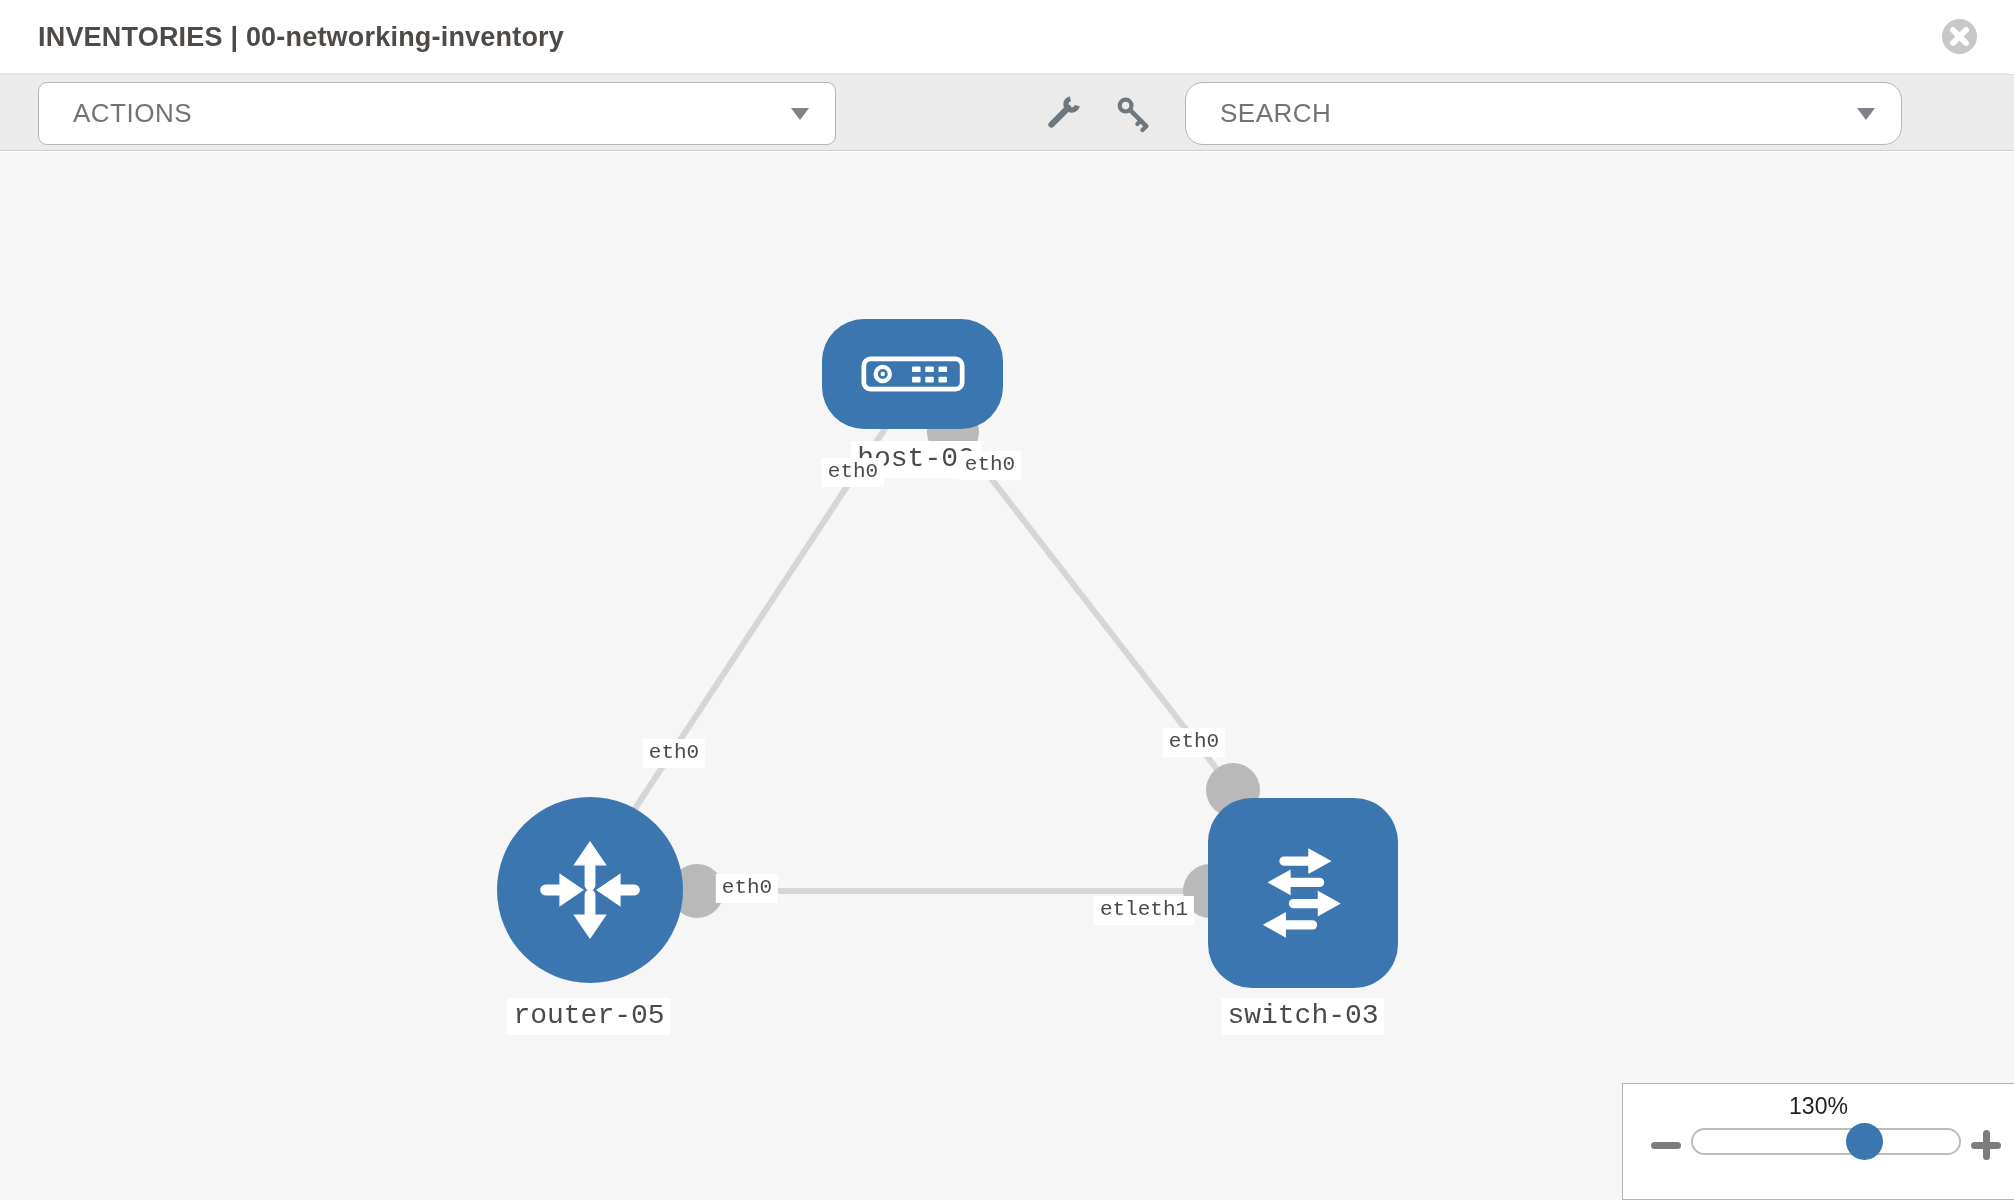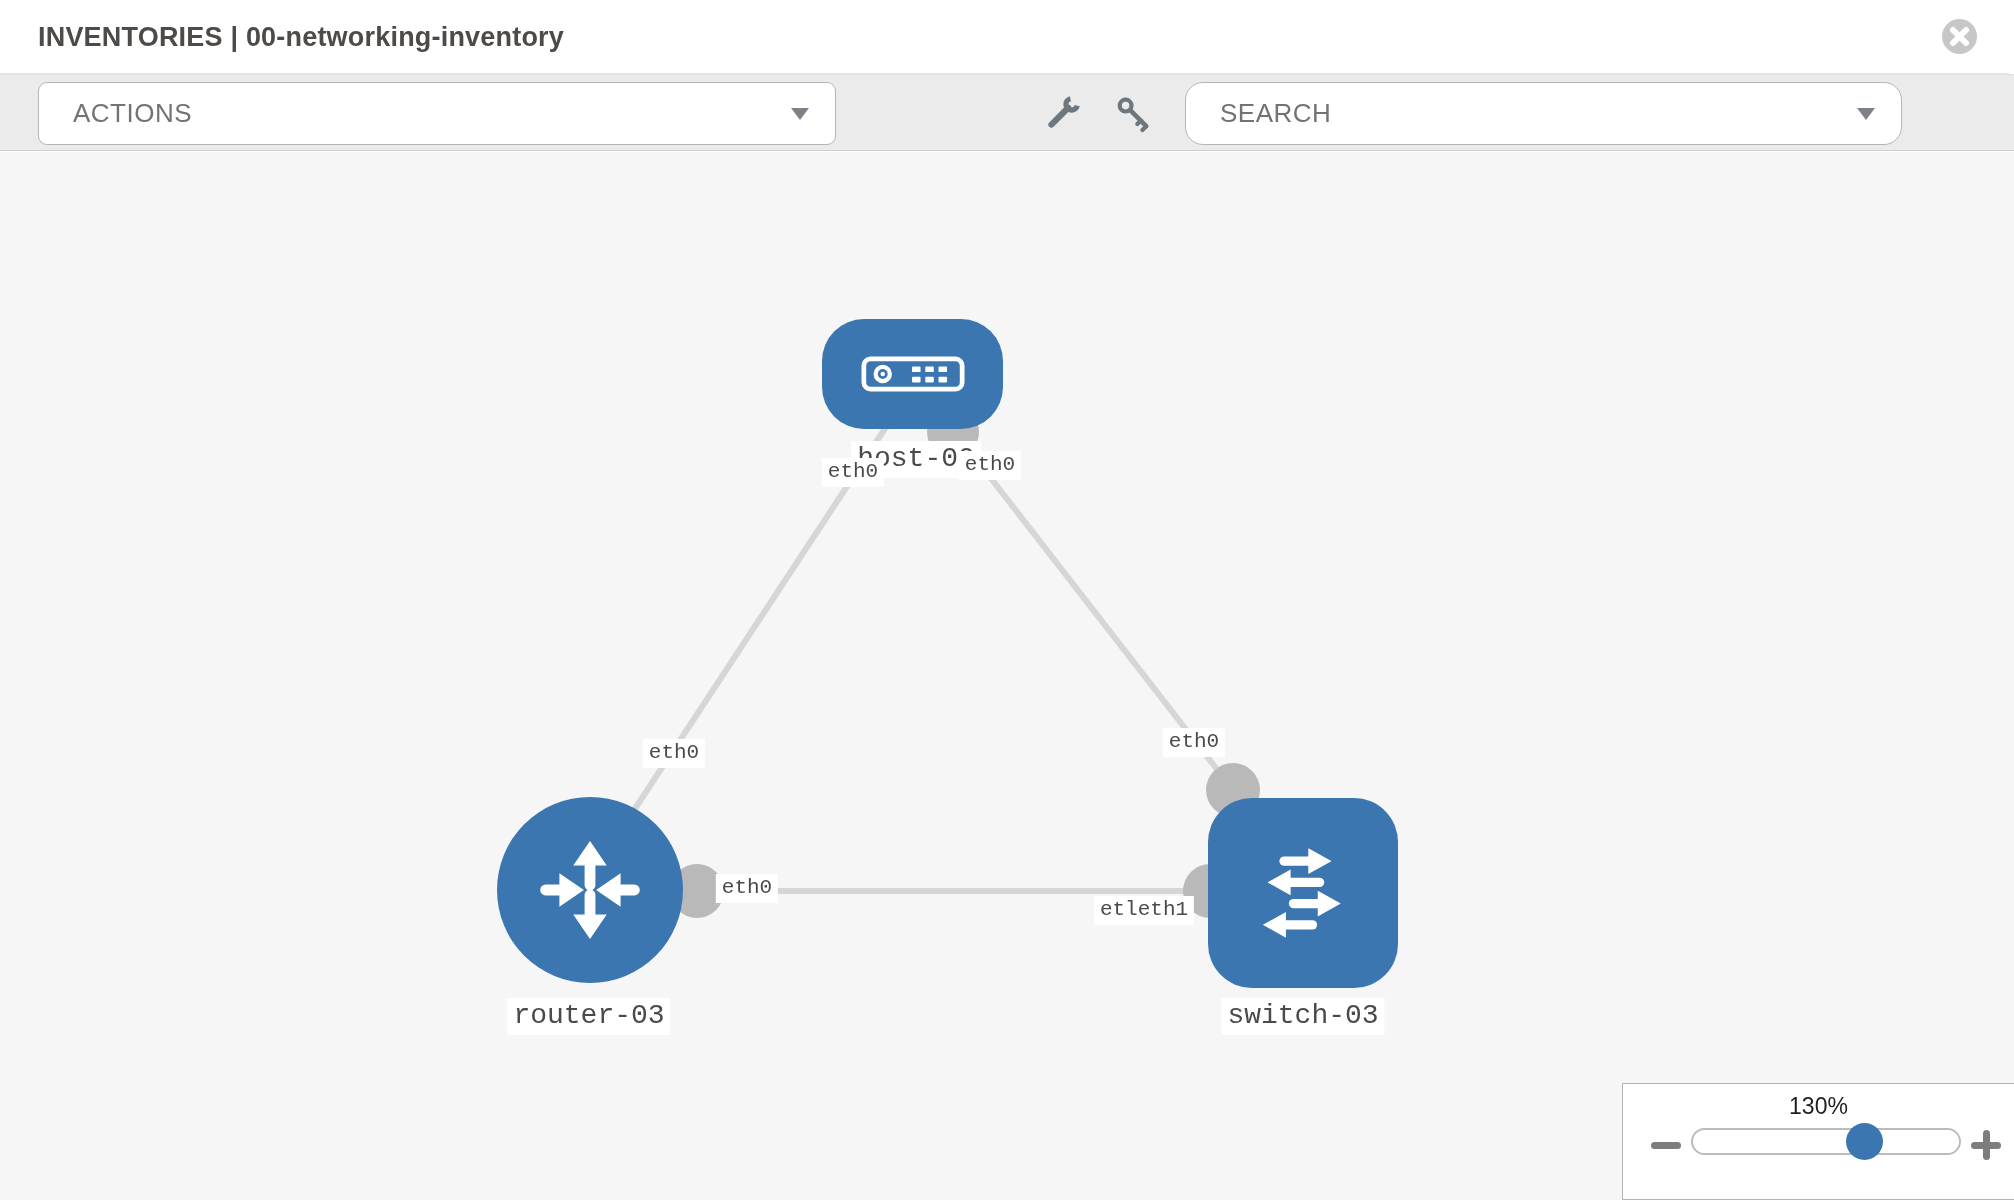--- a/index.html
+++ b/index.html
@@ -191,21 +191,21 @@
         <polygon points="21,41 39,31 39,51" stroke-width="1"></polygon>
         <line x1="42" y1="59" x2="64" y2="59"></line>
         <polygon points="81,59 63,49 63,69" stroke-width="1"></polygon>
         <line x1="58" y1="77" x2="34" y2="77"></line>
         <polygon points="17,77 35,67 35,87" stroke-width="1"></polygon>
       </g>
     </svg>
   </div>
 
   <span class="chip chip-node" style="left:916px; top:289px;">host-00</span>
-  <span class="chip chip-node" style="left:589px; top:846px;">router-03</span>
+  <span class="chip chip-node" style="left:589px; top:846px;">router-05</span>
   <span class="chip chip-node" style="left:1303px; top:846px;">switch-03</span>
 
   <span class="chip chip-iface" style="left:853px; top:306px;">eth0</span>
   <span class="chip chip-iface" style="left:990px; top:299px;">eth0</span>
   <span class="chip chip-iface" style="left:674px; top:587px;">eth0</span>
   <span class="chip chip-iface" style="left:1194px; top:576px;">eth0</span>
   <span class="chip chip-iface" style="left:747px; top:722px;">eth0</span>
   <span class="chip chip-iface" style="left:1135px; top:744px;margin-left:9px;">etleth1</span>
 
   <div class="zoom-panel">

